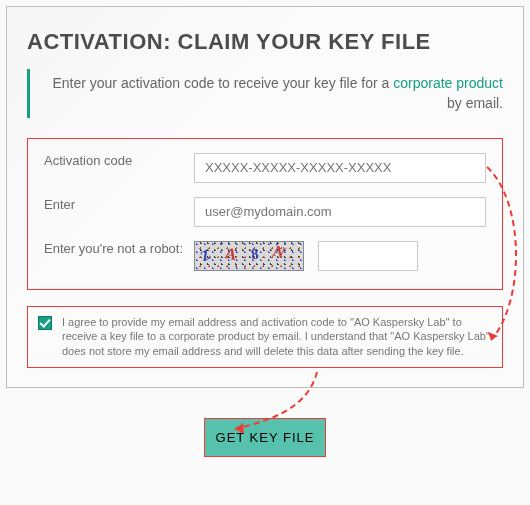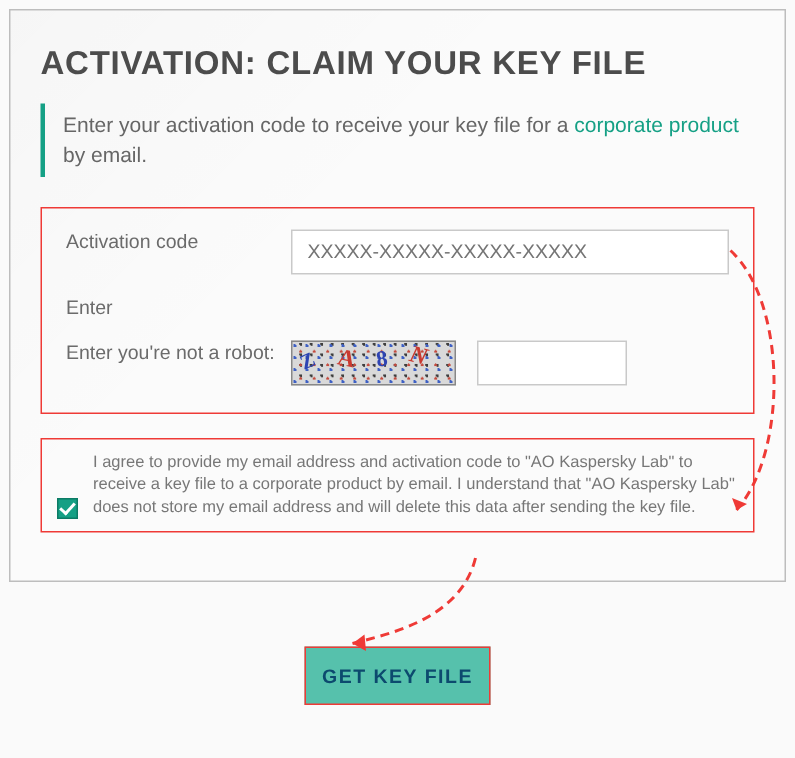--- a/index.html
+++ b/index.html
@@ -27,20 +27,21 @@
     color: #4c4c4c;
     margin-bottom: 14px;
   }
   .intro {
     border-left: 3px solid #15a085;
     padding: 4px 0 4px 12px;
     font-size: 14px;
     line-height: 1.45;
     color: #666;
     margin-bottom: 20px;
+    text-align: right;
   }
   .intro a { color: #15a085; text-decoration: none; cursor: pointer; }
   .form-box {
     border: 1.5px solid #ef3a36;
     padding: 14px 16px 18px 16px;
     margin-bottom: 16px;
     position: relative;
   }
   .row {
     display: flex;
@@ -91,25 +92,25 @@
     width: 100px;
     height: 30px;
     border: 1px solid #c9c9c9;
     background: #fff;
   }
   .agree-box {
     border: 1.5px solid #ef3a36;
     padding: 8px 10px;
     display: flex;
     gap: 10px;
-    align-items: flex-end;
+    align-items: flex-start;
     font-size: 11px;
     line-height: 1.35;
     color: #777;
-    margin-bottom: 76px;
+    margin-bottom: 50px;
     position: relative;
   }
   .chk {
     width: 14px;
     height: 14px;
     background: #15a085;
     border: 1px solid #0c7b65;
     flex-shrink: 0;
     position: relative;
     cursor: pointer;
@@ -123,23 +124,23 @@
     border: solid #fff;
     border-width: 0 2px 2px 0;
     transform: rotate(42deg);
   }
   .btn-wrap {
     display: flex;
     justify-content: center;
   }
   .btn {
     background: #56c1ac;
-    color: #0c4a6e;
+    color: #000000;
     font-size: 13px;
-    font-weight: 700;
+    font-weight: 400;
     letter-spacing: 1px;
     padding: 11px 11px;
     border: 1.5px solid #ef3a36;
     cursor: pointer;
   }
   svg.arrow { position: absolute; pointer-events: none; }
   .a1 { top: 155px; right: -4px; width: 50px; height: 190px; }
   .a2 { top: 360px; left: 200px; width: 120px; height: 80px; }
 </style>
 </head>
@@ -153,20 +154,21 @@
     <span>Enter your activation code to receive your key file for a </span><a href="#">corporate product</a><span> by email.</span>
   </div>
 
   <div class="form-box">
     <div class="row">
       <div class="lbl">Activation code</div>
       <input type="text" placeholder="XXXXX-XXXXX-XXXXX-XXXXX" style="">
     </div>
     <div class="row">
       <div class="lbl">Enter</div>
+      <input type="text" placeholder="user@mydomain.com" style="">
     </div>
     <div class="row">
       <div class="lbl">Enter you're not a robot:</div>
       <div class="captcha-holder">
         <div class="captcha">
           <span class="c1">Z</span>
           <span class="c2">A</span>
           <span class="c3">8</span>
           <span class="c4">N</span>
         </div>

